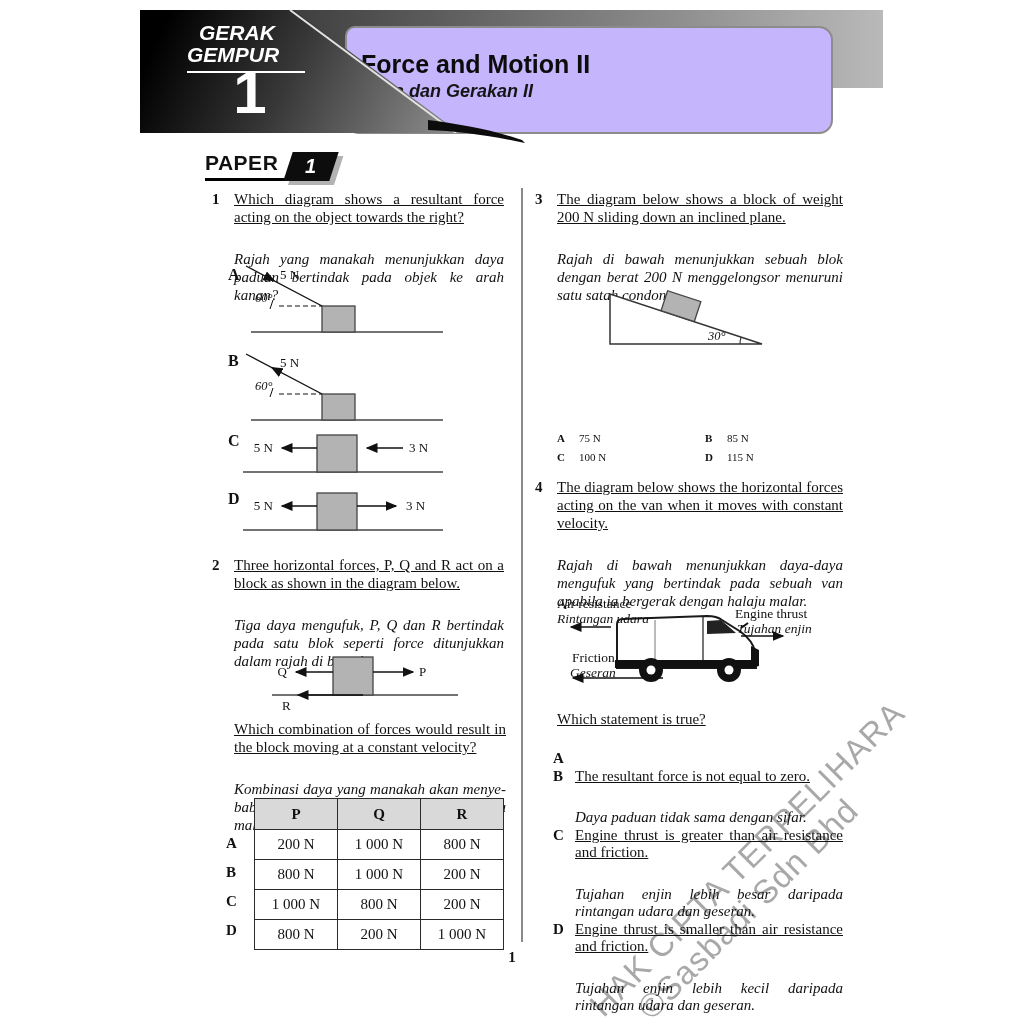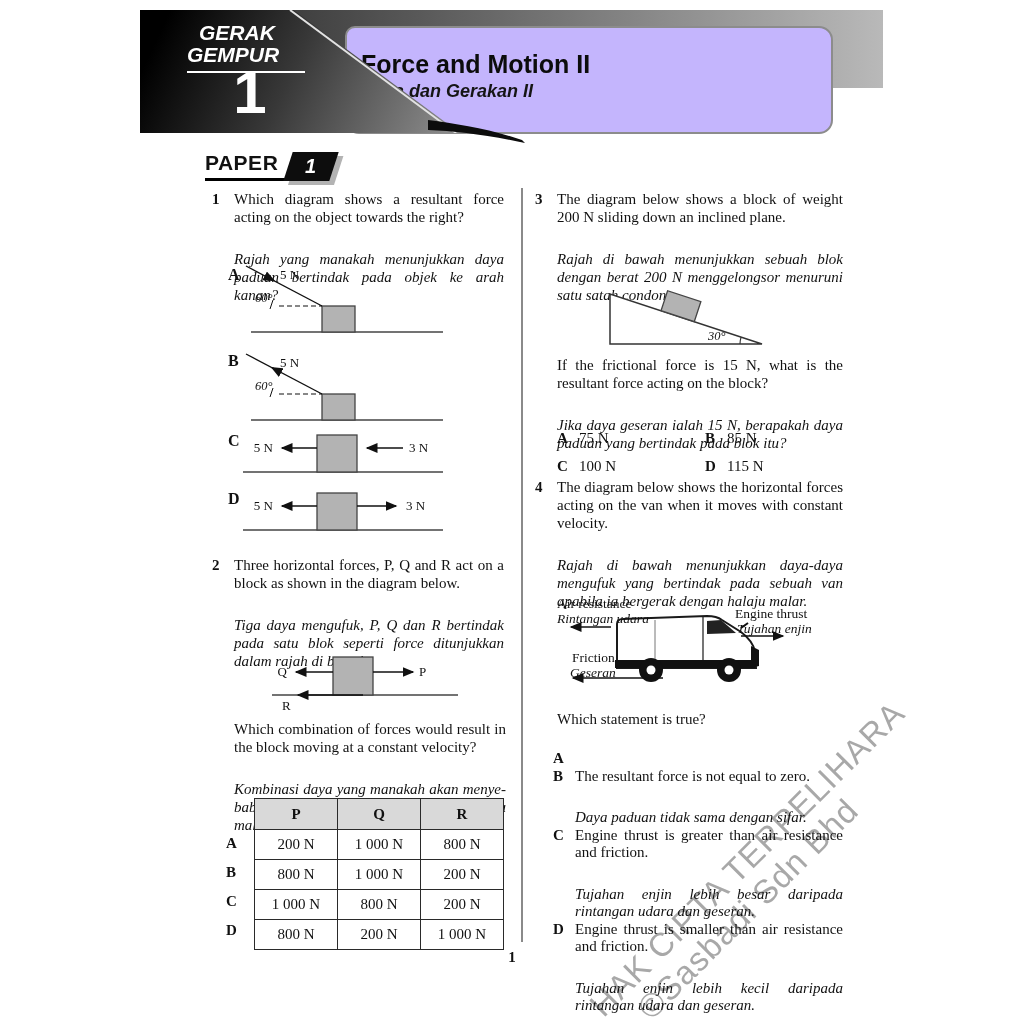--- a/index.html
+++ b/index.html
@@ -34,42 +34,42 @@
              box-shadow:6px 4px 0 #b3b3b3;display:flex;align-items:center;justify-content:center;}
   .paper-box span{transform:skewX(18deg);color:#fff;font-family:"Liberation Sans",sans-serif;
                   font-style:italic;font-weight:bold;font-size:20px;}
 
   
   .q,.qcont{position:absolute;font-size:15px;line-height:18px;}
   .q{display:flex;gap:8px;}
   .qnum{font-weight:bold;width:14px;flex:none;}
   .qbody{flex:1;}
   p{margin:0;}
-  .en{text-align:justify;}
+  .en{text-align:justify;text-decoration:underline;}
   .ms{font-style:italic;text-align:justify;margin-top:24px;}
   .divider{position:absolute;left:521px;top:188px;width:1.5px;height:754px;background:#8a8a8a;}
 
   .optletter{position:absolute;font-weight:bold;font-size:16px;}
   .dsvg{position:absolute;}
   .dsvg text{font-family:"Liberation Serif",serif;font-size:13px;fill:#111;}
   .dsvg text.ang{font-style:italic;font-size:12.5px;}
 
   
   .tablewrap{position:absolute;left:226px;top:798px;display:flex;}
   .rowlabels{width:28px;padding-top:31px;}
   .rowlabels div{height:29px;display:flex;align-items:center;font-weight:bold;font-size:15px;}
   table.forces{border-collapse:collapse;}
   table.forces th,table.forces td{border:1.5px solid #2a2a2a;width:80px;text-align:center;
       font-size:15px;font-family:"Liberation Serif",serif;}
   table.forces th{height:28px;background:#d9d9d9;font-weight:bold;}
   table.forces td{height:27px;font-weight:normal;}
 
   
-  .optgrid{position:absolute;display:grid;grid-template-columns:148px 132px;row-gap:10px;
-           font-size:15px;line-height:18px;}
+  .optgrid{position:absolute;display:grid;grid-template-columns:148px 132px;row-gap:1px;
+           font-size:11px;line-height:18px;}
   .optcell b{display:inline-block;width:22px;}
 
   
   .vlabel{position:absolute;font-size:13.5px;line-height:15px;}
   .vlabel.it{font-style:italic;}
   .q4opts{position:absolute;font-size:15px;line-height:17.5px;}
   .opt{display:flex;gap:7px;}
   .olabel{font-weight:bold;width:15px;flex:none;}
 
   
@@ -259,24 +259,20 @@
 
   <svg class="dsvg" style="left:600px;top:286px" width="172" height="62">
     <path d="M10,8 L10,58 L162,58 Z" fill="#fff" stroke="#333" stroke-width="1.5"></path>
     <g transform="translate(62,25) rotate(18.2)">
       <rect x="-1" y="-21" width="35" height="21" fill="#b3b3b3" stroke="#444" stroke-width="1.3"></rect>
     </g>
     <path d="M140,58 A22,22 0 0 1 141.1,51.1" fill="none" stroke="#333" stroke-width="1.2"></path>
     <text x="108" y="54" class="ang">30°</text>
   </svg>
 
-  <div class="qcont" style="left:557px;top:356px;width:286px">
-    <p class="en">If the frictional force is 15 N, what is the resultant force acting on the block?</p>
-    <p class="ms">Jika daya geseran ialah 15 N, berapakah daya paduan yang bertindak pada blok itu?</p>
-  </div>
 
   <div class="optgrid" style="left:557px;top:429px">
     <div class="optcell"><b>A</b><span>75 N</span></div>
     <div class="optcell"><b>B</b><span>85 N</span></div>
     <div class="optcell"><b>C</b><span>100 N</span></div>
     <div class="optcell"><b>D</b><span>115 N</span></div>
   </div>
 
   <div class="q" style="left:535px;top:478px;width:308px">
     <span class="qnum">4</span>

